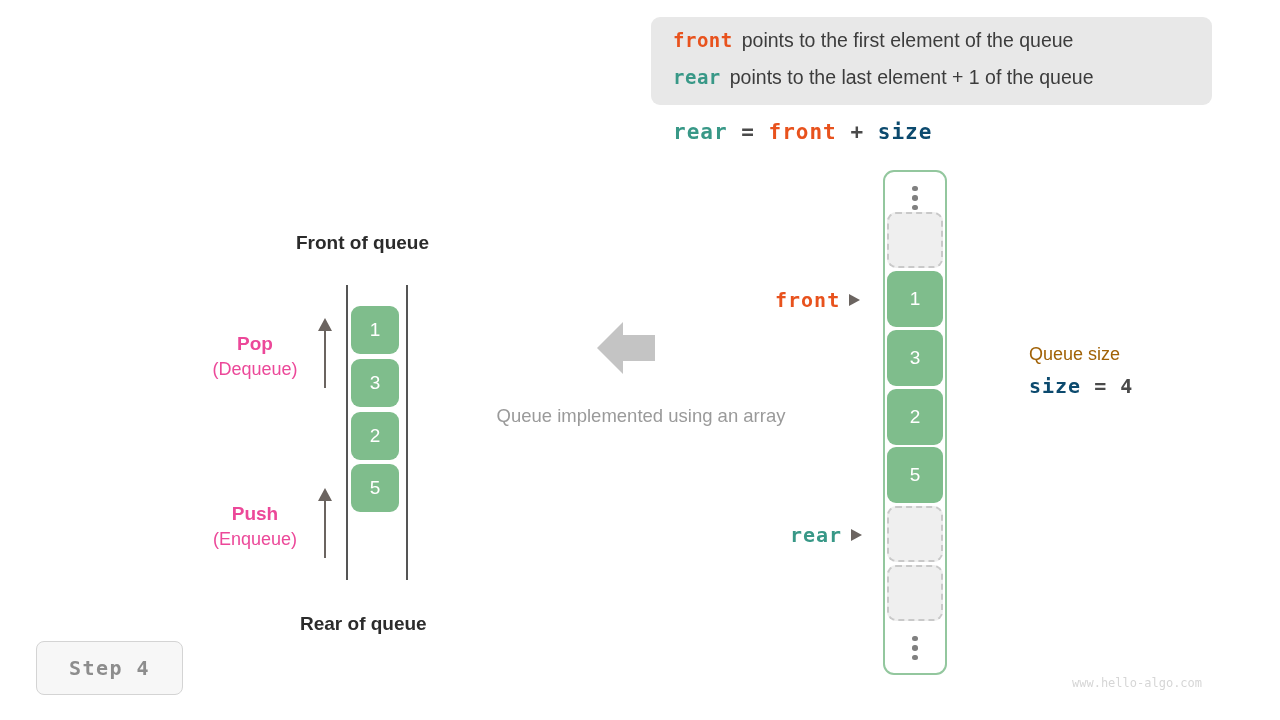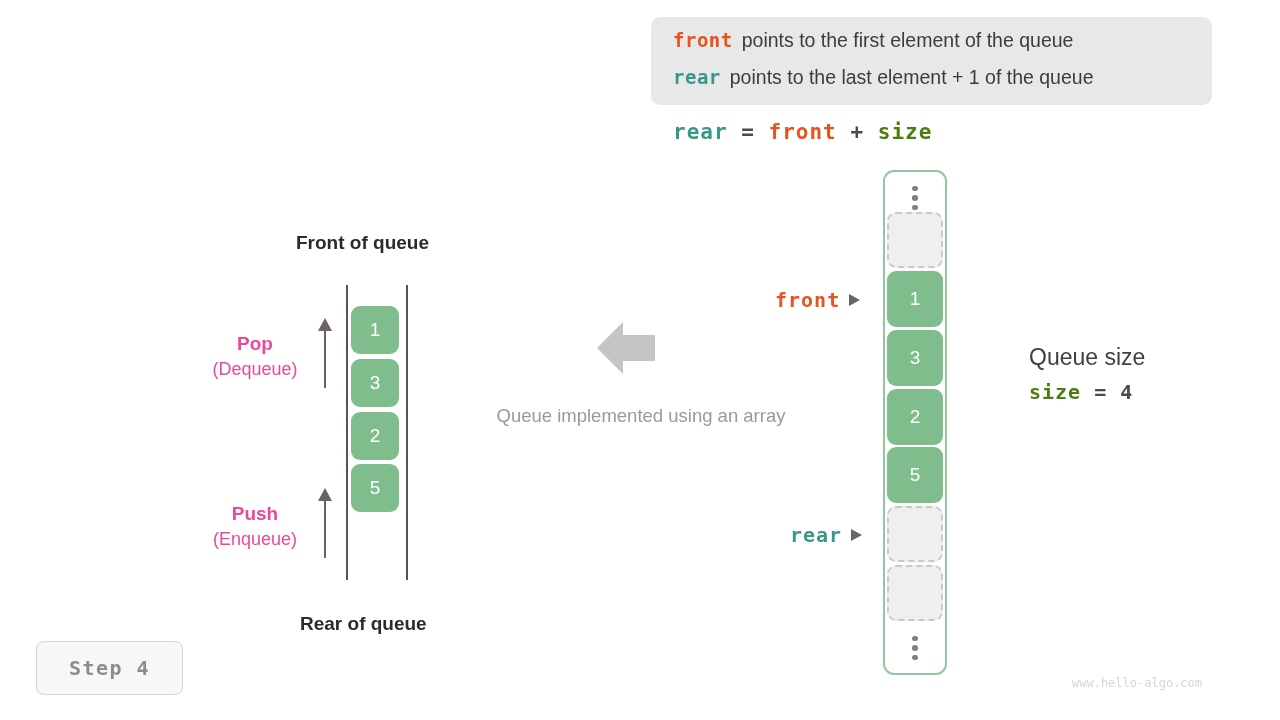--- a/index.html
+++ b/index.html
@@ -36,21 +36,21 @@
   #legend-line-front { top: 12px; }
   #legend-line-rear  { top: 49px; }
   .kw {
     font-family: "DejaVu Sans Mono", monospace;
     font-weight: bold;
     font-size: 19px;
     letter-spacing: 0.5px;
   }
   .kw-front { color: #e8521d; }
   .kw-rear  { color: #389887; }
-  .kw-size  { color: #4d7c0f; }
+  .kw-size  { color: #0c4a6e; }
   .legend-desc { margin-left: 9px; }
 
   
   #formula {
     left: 673px;
     top: 120px;
     font-family: "DejaVu Sans Mono", monospace;
     font-weight: bold;
     font-size: 21px;
     letter-spacing: 1px;
@@ -222,22 +222,22 @@
   }
   #ptr-front { left: 775px; top: 288px; }
   #ptr-front .ptr-name { color: #e8521d; }
   #ptr-rear  { left: 790px; top: 523px; }
   #ptr-rear  .ptr-name { color: #389887; }
 
   
   #size-annotation { left: 1029px; top: 344px; white-space: nowrap; }
   #size-annotation .size-title {
     display: block;
-    font-size: 23px;
-    color: #404040;
+    font-size: 18px;
+    color: #a16207;
   }
   #size-annotation .size-expr {
     display: block;
     margin-top: 9px;
     font-family: "DejaVu Sans Mono", monospace;
     font-weight: bold;
     font-size: 20px;
     letter-spacing: 1px;
     color: #4a4a4a;
   }

